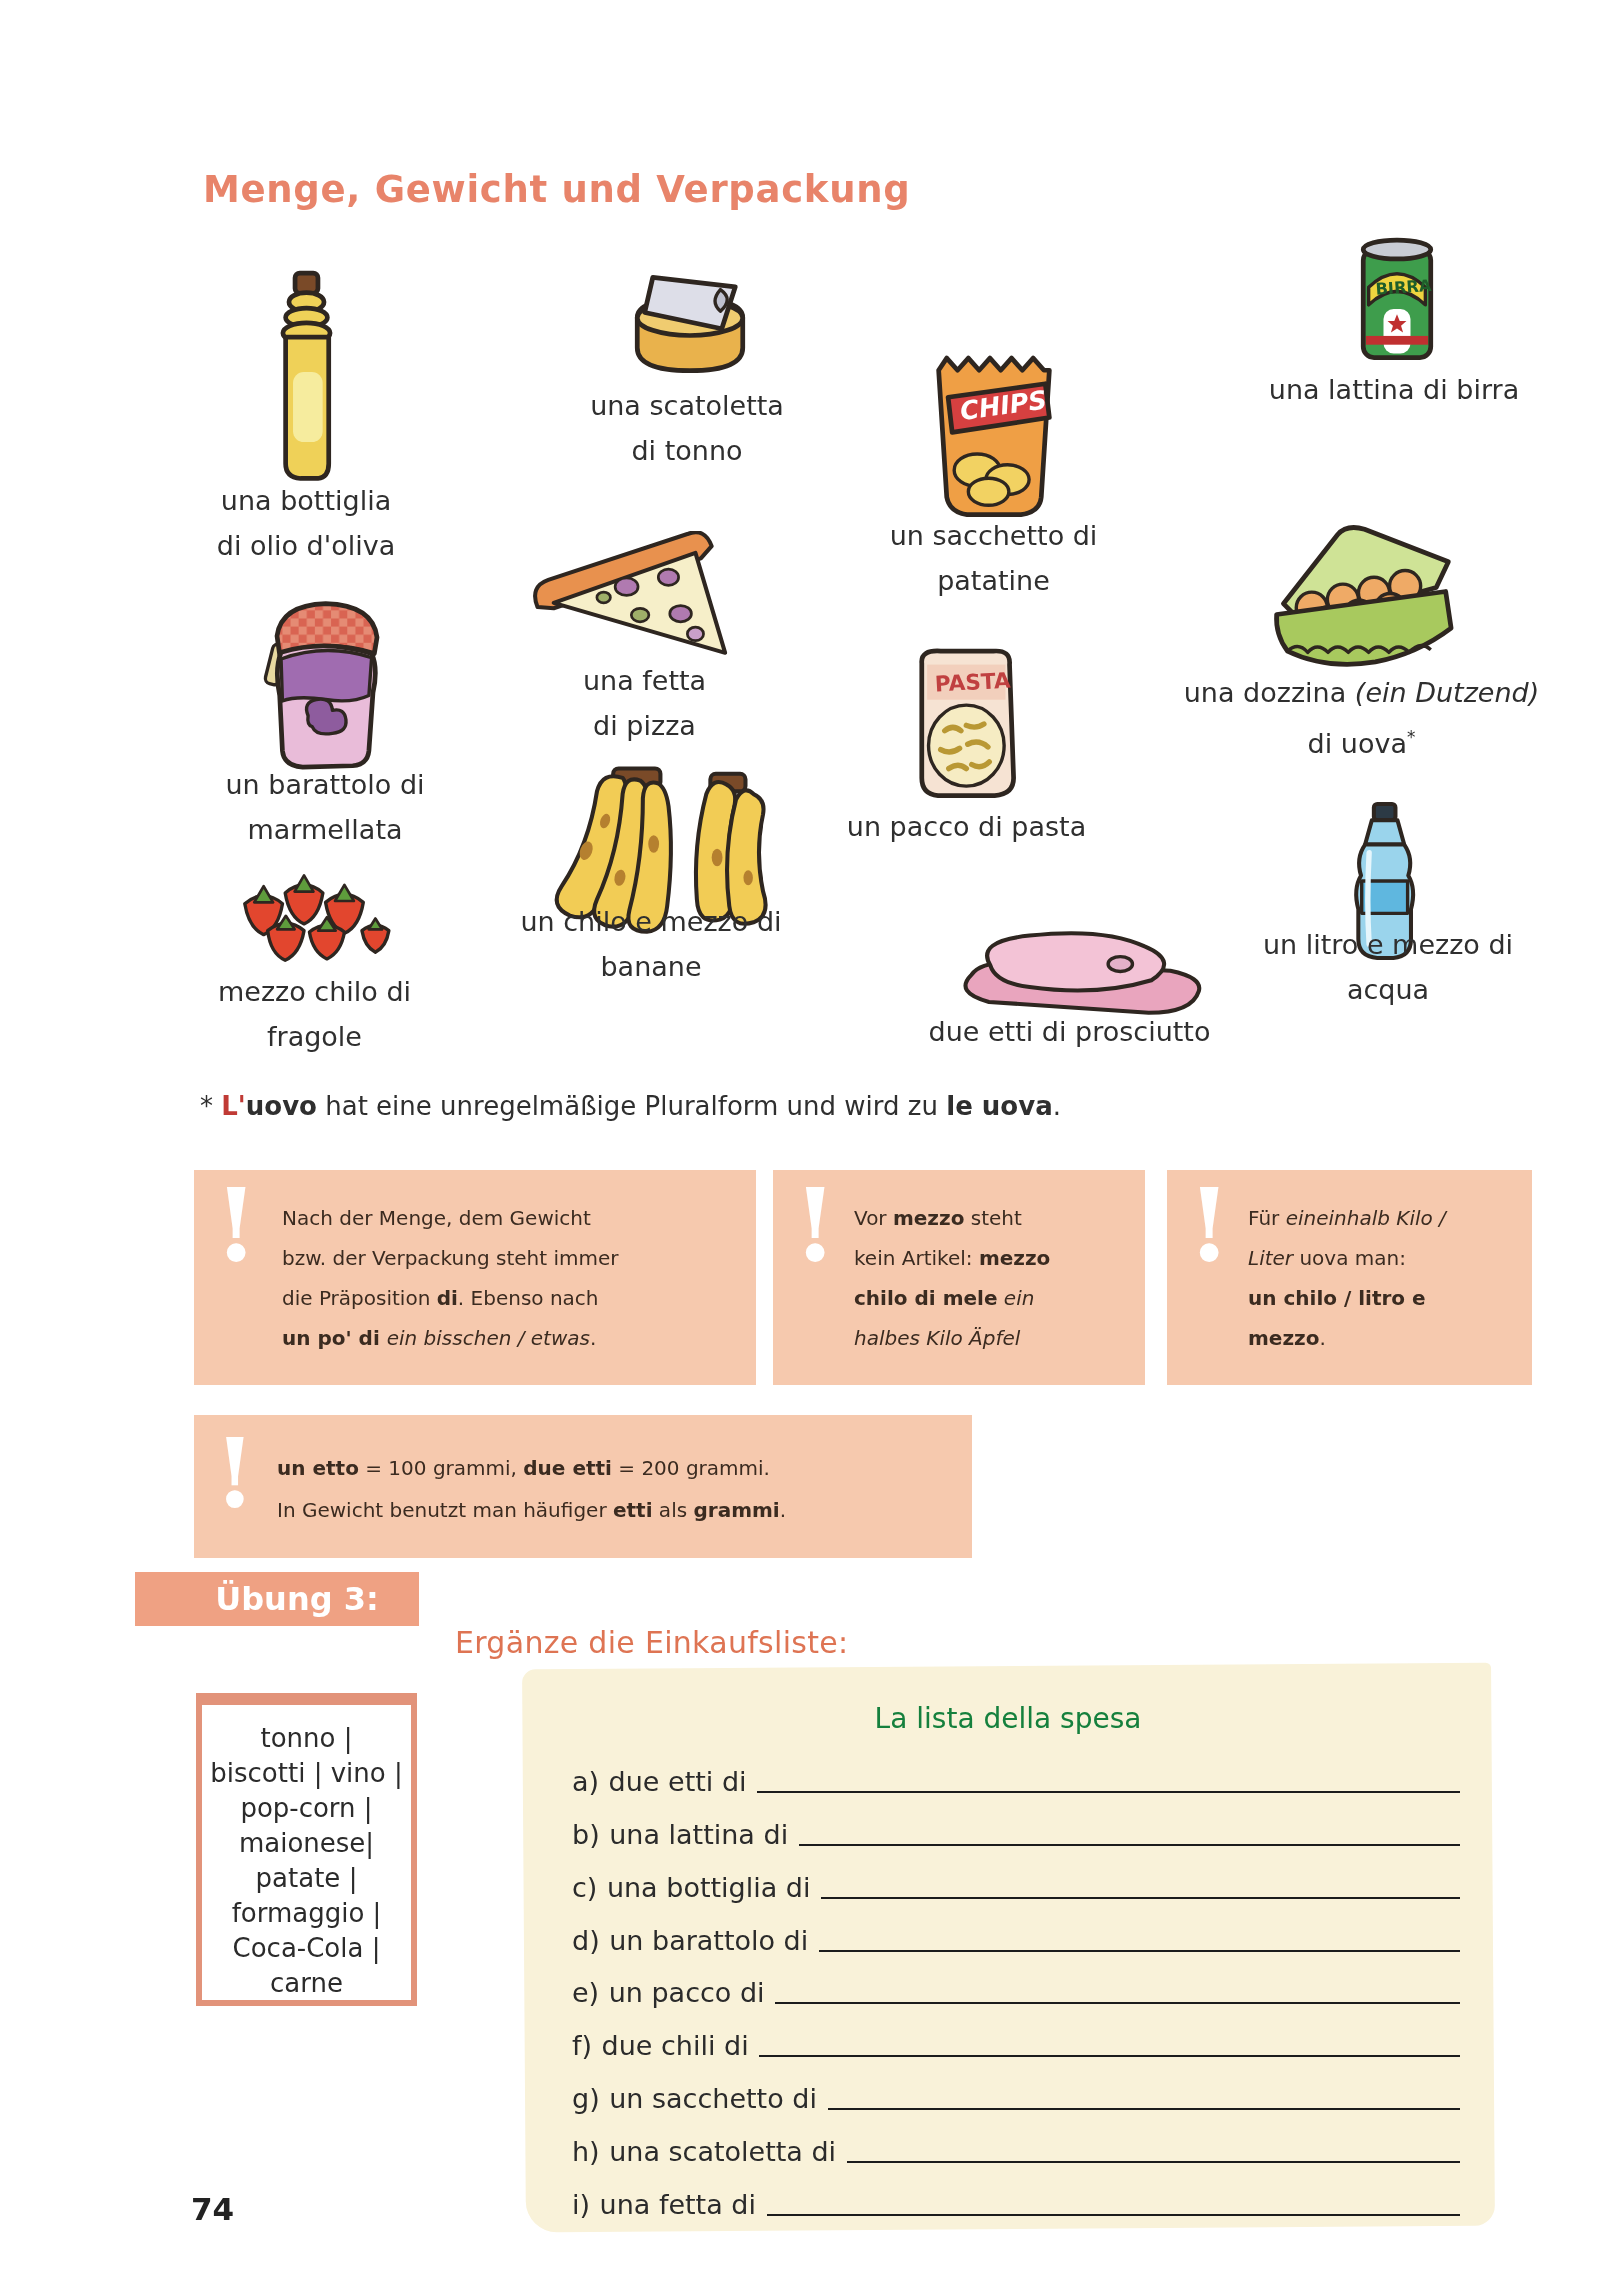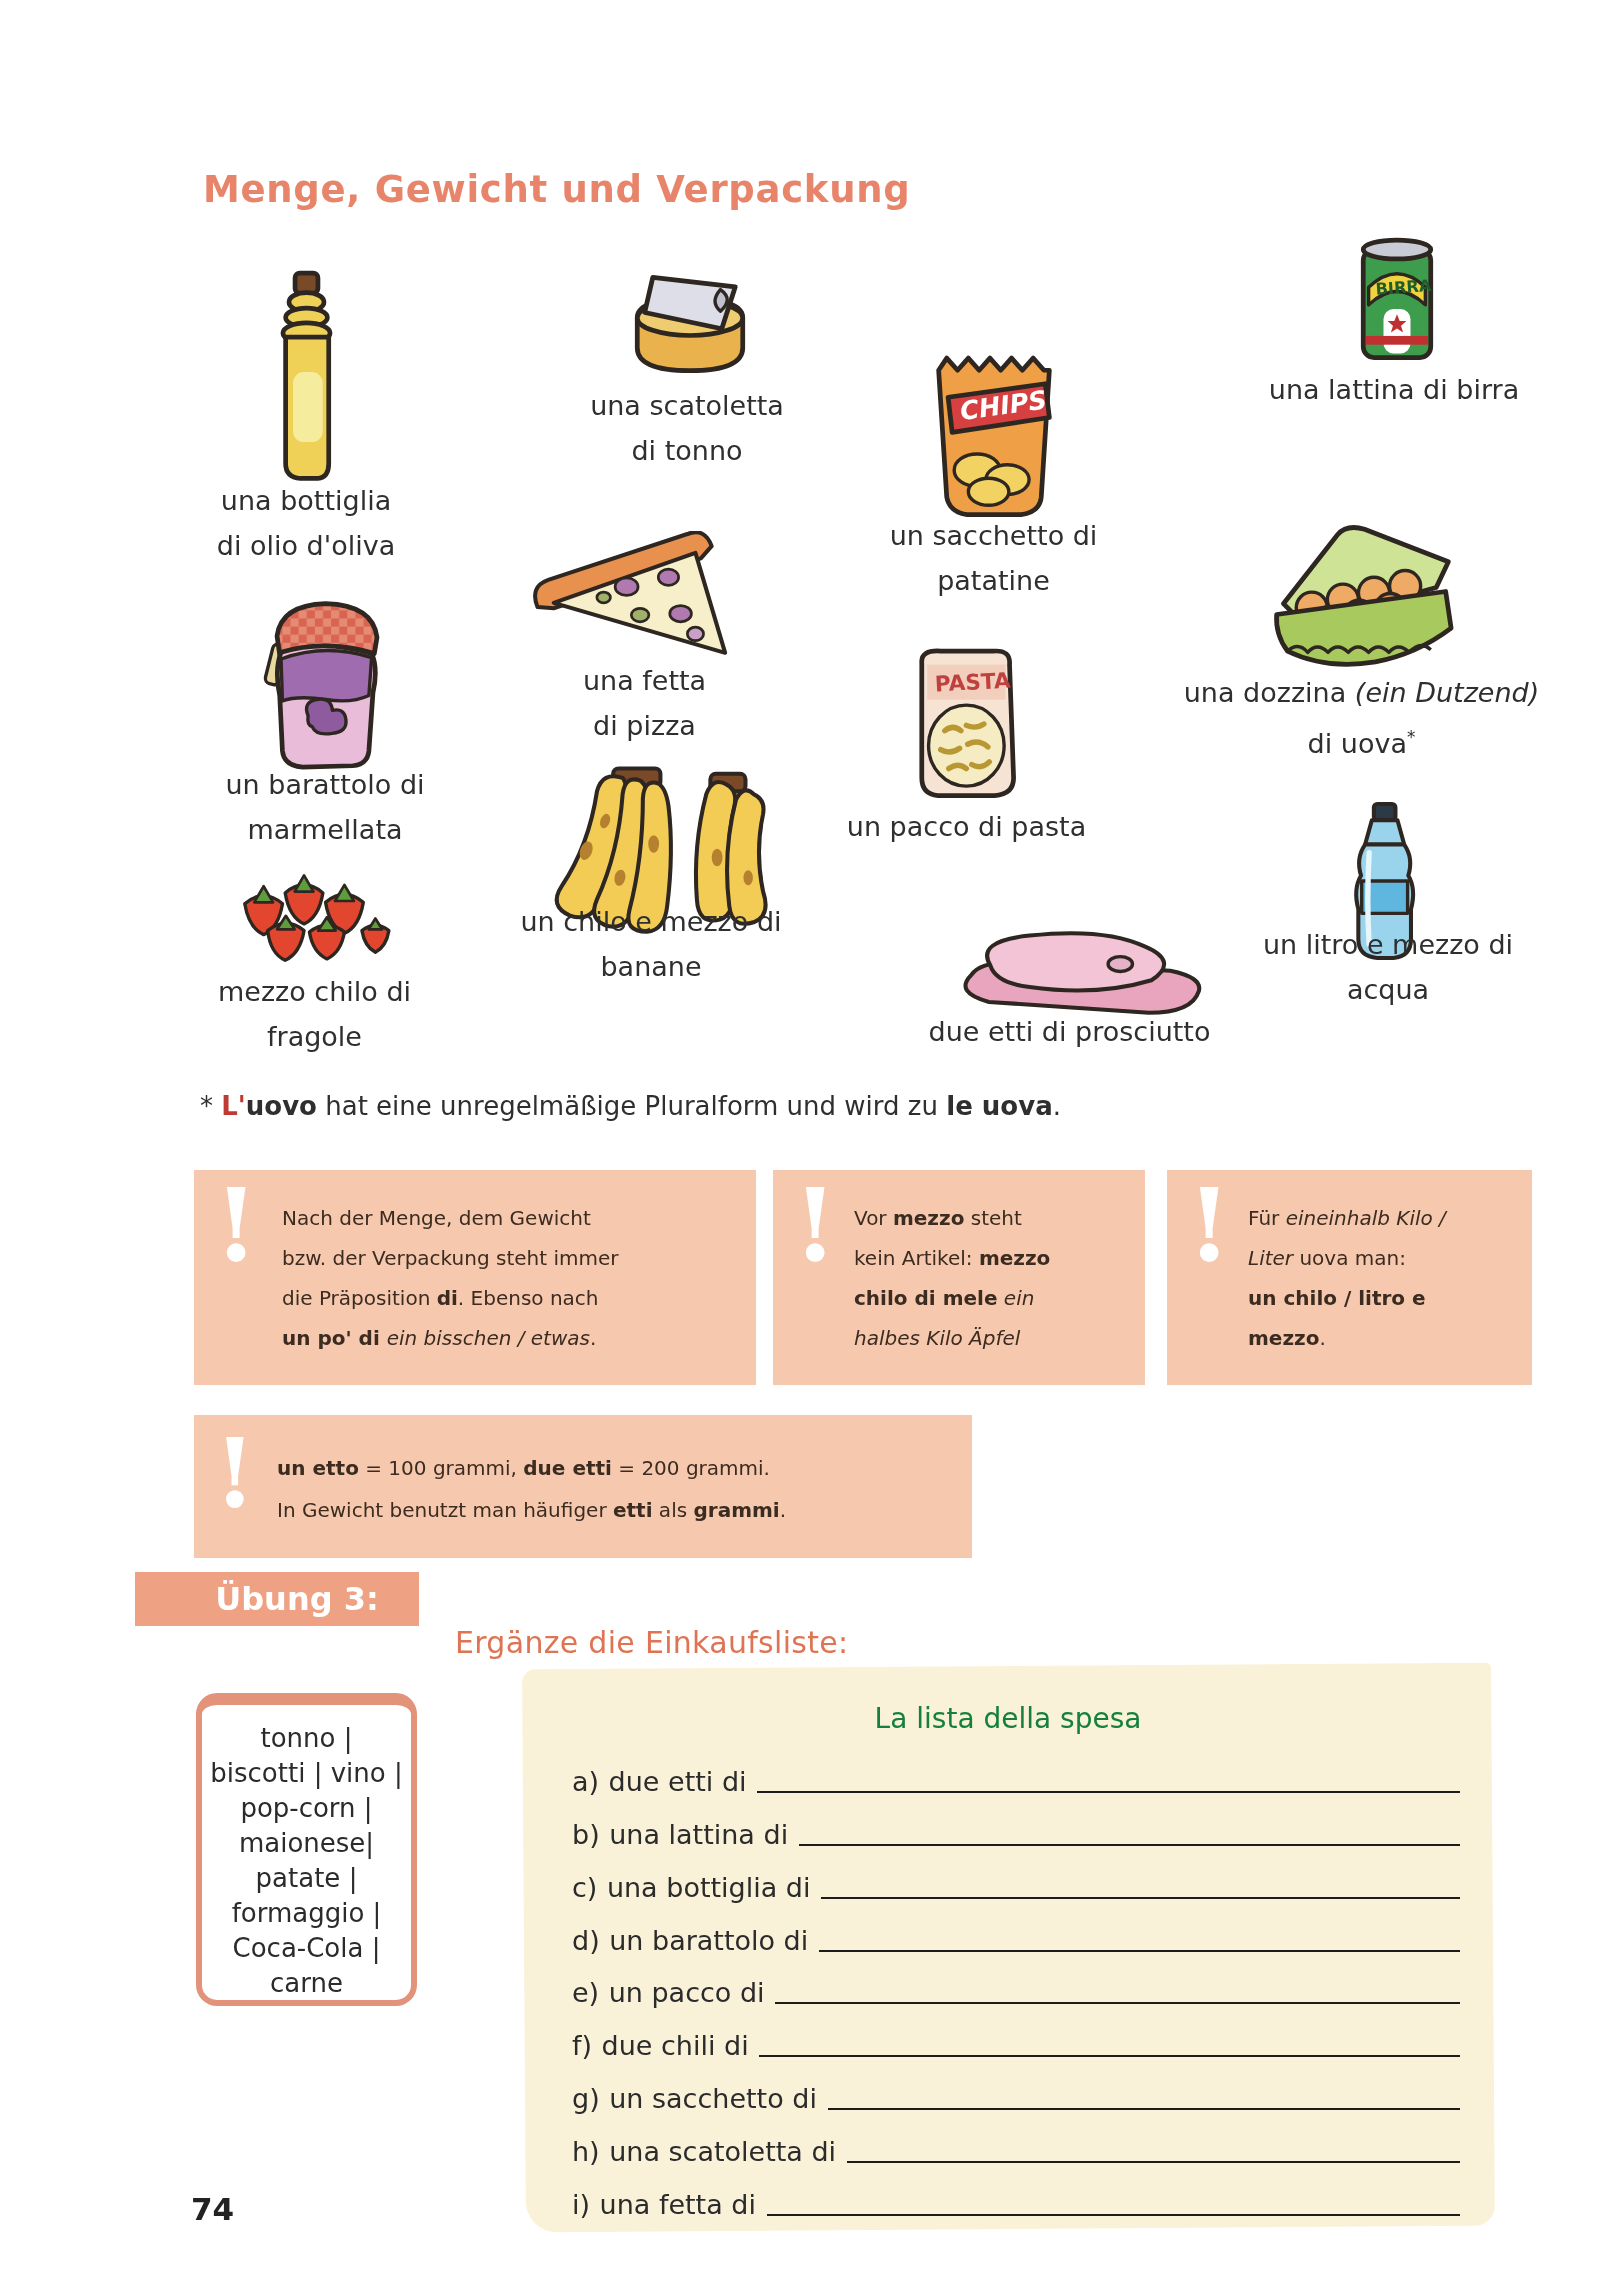--- a/index.html
+++ b/index.html
@@ -309,21 +309,21 @@
     <div class="itxt" style="left:83px;top:32px;width:677px;line-height:42px;">
       <div><span class="b">un etto</span><span> = 100 grammi, </span><span class="b">due etti</span><span> = 200 grammi.</span></div>
       <div><span>In Gewicht benutzt man häufiger </span><span class="b">etti</span><span> als </span><span class="b">grammi</span><span>.</span></div>
     </div>
   </div>
 
   <div class="exlabel" style="left:135px;top:1572px;width:244px;height:54px;line-height:54px;padding-left:40px;">Übung 3:</div>
 
   <div class="exinstr" style="left:455px;top:1625px;">Ergänze die Einkaufsliste:</div>
 
-  <div class="wordbox" style="left:196px;top:1693px;width:221px;height:313px;border-radius:21px;">
+  <div class="wordbox" style="left:196px;top:1693px;width:221px;height:313px;">
     <div>tonno |</div>
     <div>biscotti | vino |</div>
     <div>pop-corn |</div>
     <div>maionese|</div>
     <div>patate |</div>
     <div>formaggio |</div>
     <div>Coca-Cola |</div>
     <div>carne</div>
   </div>
 

